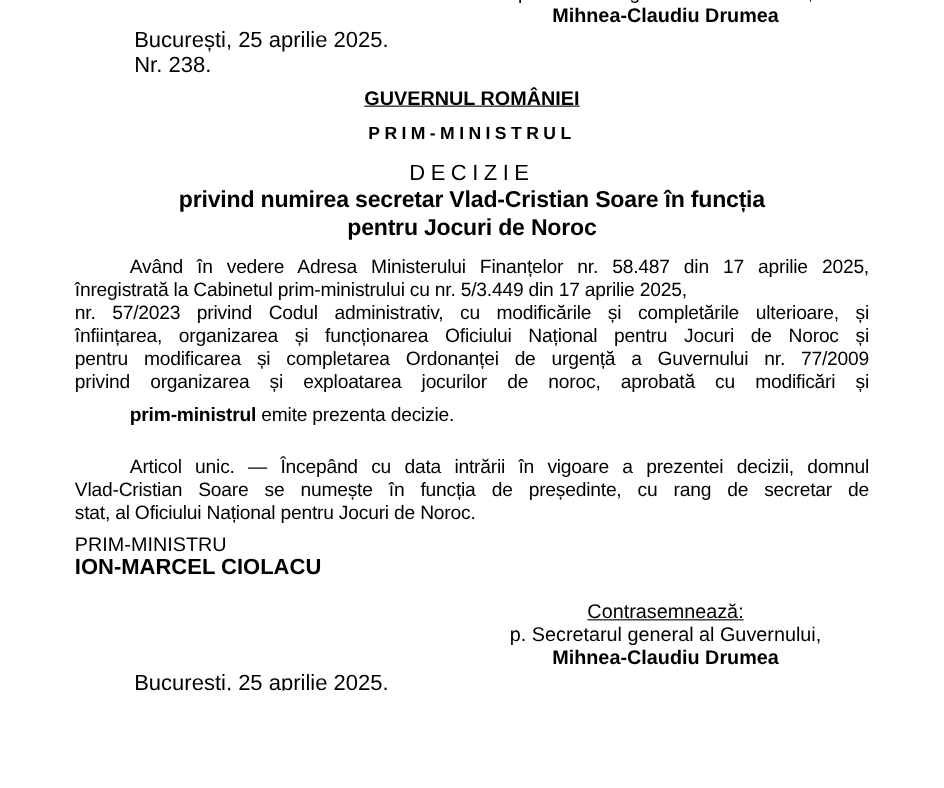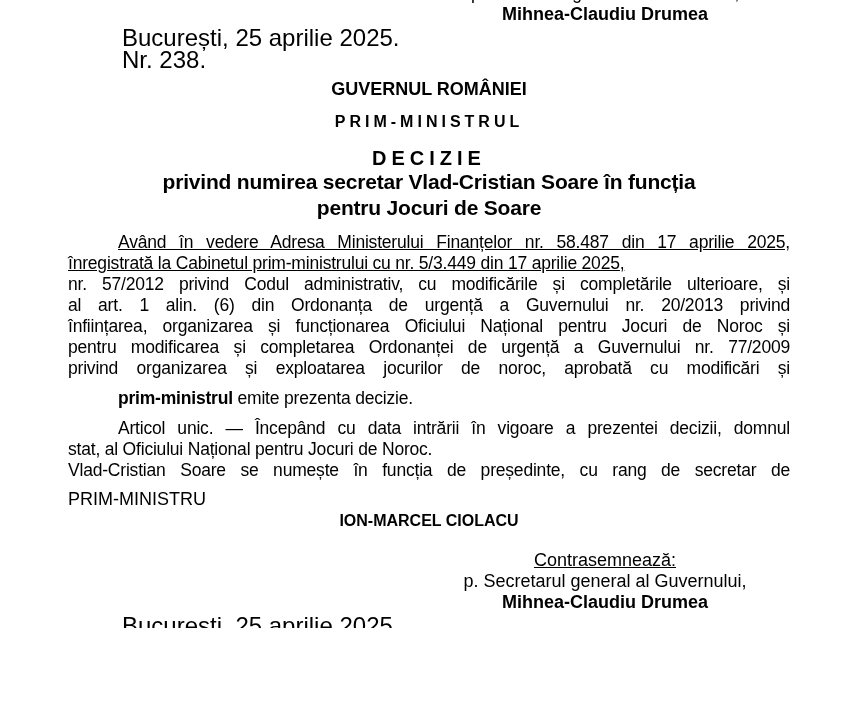--- a/index.html
+++ b/index.html
@@ -20,38 +20,38 @@
   .indent { text-indent: 50px; }
   .bold   { font-weight: bold; }
 
   
   .sig-block { width: 330px; margin-left: 372px; text-align: center;
                font-size: 18px; line-height: 21px; }
   .cutoff { margin-top: -17px; }          
   .underline { text-decoration: underline; }
 
   
-  .date-block { margin-left: 54px; font-size: 24px; line-height: 21.5px; margin-top: 2px; }
+  .date-block { margin-left: 54px; font-size: 20px; line-height: 21.5px; margin-top: 2px; }
 
   
   .gov     { text-align: center; font-weight: bold; font-size: 18px;
-             line-height: 21px; margin-top: 9px; }
+             line-height: 21px; margin-top: 9px; text-decoration: underline; }
   .pm-hdr  { text-align: center; font-weight: bold; font-size: 16px;
              letter-spacing: 4px; line-height: 21px; margin-top: 11px; }
-  .decizie { text-align: center; font-weight: bold; font-size: 20px;
+  .decizie { text-align: center; font-weight: normal; font-size: 20px;
              letter-spacing: 5px; line-height: 22px; margin-top: 15px; }
   .title-line { text-align: center; font-weight: bold; font-size: 21px;
                 line-height: 26px; letter-spacing: -0.2px; }
 
-  .p1      { margin-top: 11px; text-decoration: underline; }
+  .p1      { margin-top: 11px; }
   .enact   { margin-top: 9px; }
-  .article { margin-top: 9px; }
+  .article { margin-top: 26px; }
 
   .pm-sign { text-align: left; font-size: 18px; line-height: 21px; margin-top: 8px; }
-  .pm-name { text-align: center; font-weight: bold; font-size: 16px; line-height: 21px; }
+  .pm-name { text-align: left; font-weight: bold; font-size: 20px; line-height: 21px; }
   .sig-bottom { margin-top: 19px; }
 </style>
 </head>
 <body>
 
 <div class="page">
   <div class="content">
 
     <div class="sig-block">
       <div class="line cutoff">p. Secretarul general al Guvernului,</div>
@@ -61,43 +61,42 @@
     <div class="date-block">
       <div>București, 25 aprilie 2025.</div>
       <div>Nr. 238.</div>
     </div>
 
     <div class="gov">GUVERNUL ROMÂNIEI</div>
     <div class="pm-hdr">PRIM-MINISTRUL</div>
 
     <div class="decizie">DECIZIE</div>
     <div class="title-line">privind numirea secretar Vlad-Cristian Soare în funcția</div>
-    <div class="title-line">pentru Jocuri de Soare</div>
+    <div class="title-line">pentru Jocuri de Noroc</div>
 
     <div class="p1">
       <div class="line just indent">Având în vedere Adresa Ministerului Finanțelor nr. 58.487 din 17 aprilie 2025,</div>
       <div class="line">înregistrată la Cabinetul prim-ministrului cu nr. 5/3.449 din 17 aprilie 2025,</div>
     </div>
 
     <div>
-      <div class="line just">nr. 57/2012 privind Codul administrativ, cu modificările și completările ulterioare, și</div>
-      <div class="line just">al art. 1 alin. (6) din Ordonanța de urgență a Guvernului nr. 20/2013 privind</div>
+      <div class="line just">nr. 57/2023 privind Codul administrativ, cu modificările și completările ulterioare, și</div>
       <div class="line just">înființarea, organizarea și funcționarea Oficiului Național pentru Jocuri de Noroc și</div>
       <div class="line just">pentru modificarea și completarea Ordonanței de urgență a Guvernului nr. 77/2009</div>
       <div class="line just">privind organizarea și exploatarea jocurilor de noroc, aprobată cu modificări și</div>
     </div>
 
     <div class="line indent enact">
       <span class="bold">prim-ministrul</span><span> emite prezenta decizie.</span>
     </div>
 
     <div class="article">
       <div class="line just indent">Articol unic. — Începând cu data intrării în vigoare a prezentei decizii, domnul</div>
+      <div class="line just">Vlad-Cristian Soare se numește în funcția de președinte, cu rang de secretar de</div>
       <div class="line">stat, al Oficiului Național pentru Jocuri de Noroc.</div>
-      <div class="line just">Vlad-Cristian Soare se numește în funcția de președinte, cu rang de secretar de</div>
     </div>
 
     <div class="pm-sign">PRIM-MINISTRU</div>
     <div class="pm-name">ION-MARCEL CIOLACU</div>
 
     <div class="sig-block sig-bottom">
       <div class="underline">Contrasemnează:</div>
       <div>p. Secretarul general al Guvernului,</div>
       <div class="bold">Mihnea-Claudiu Drumea</div>
     </div>

